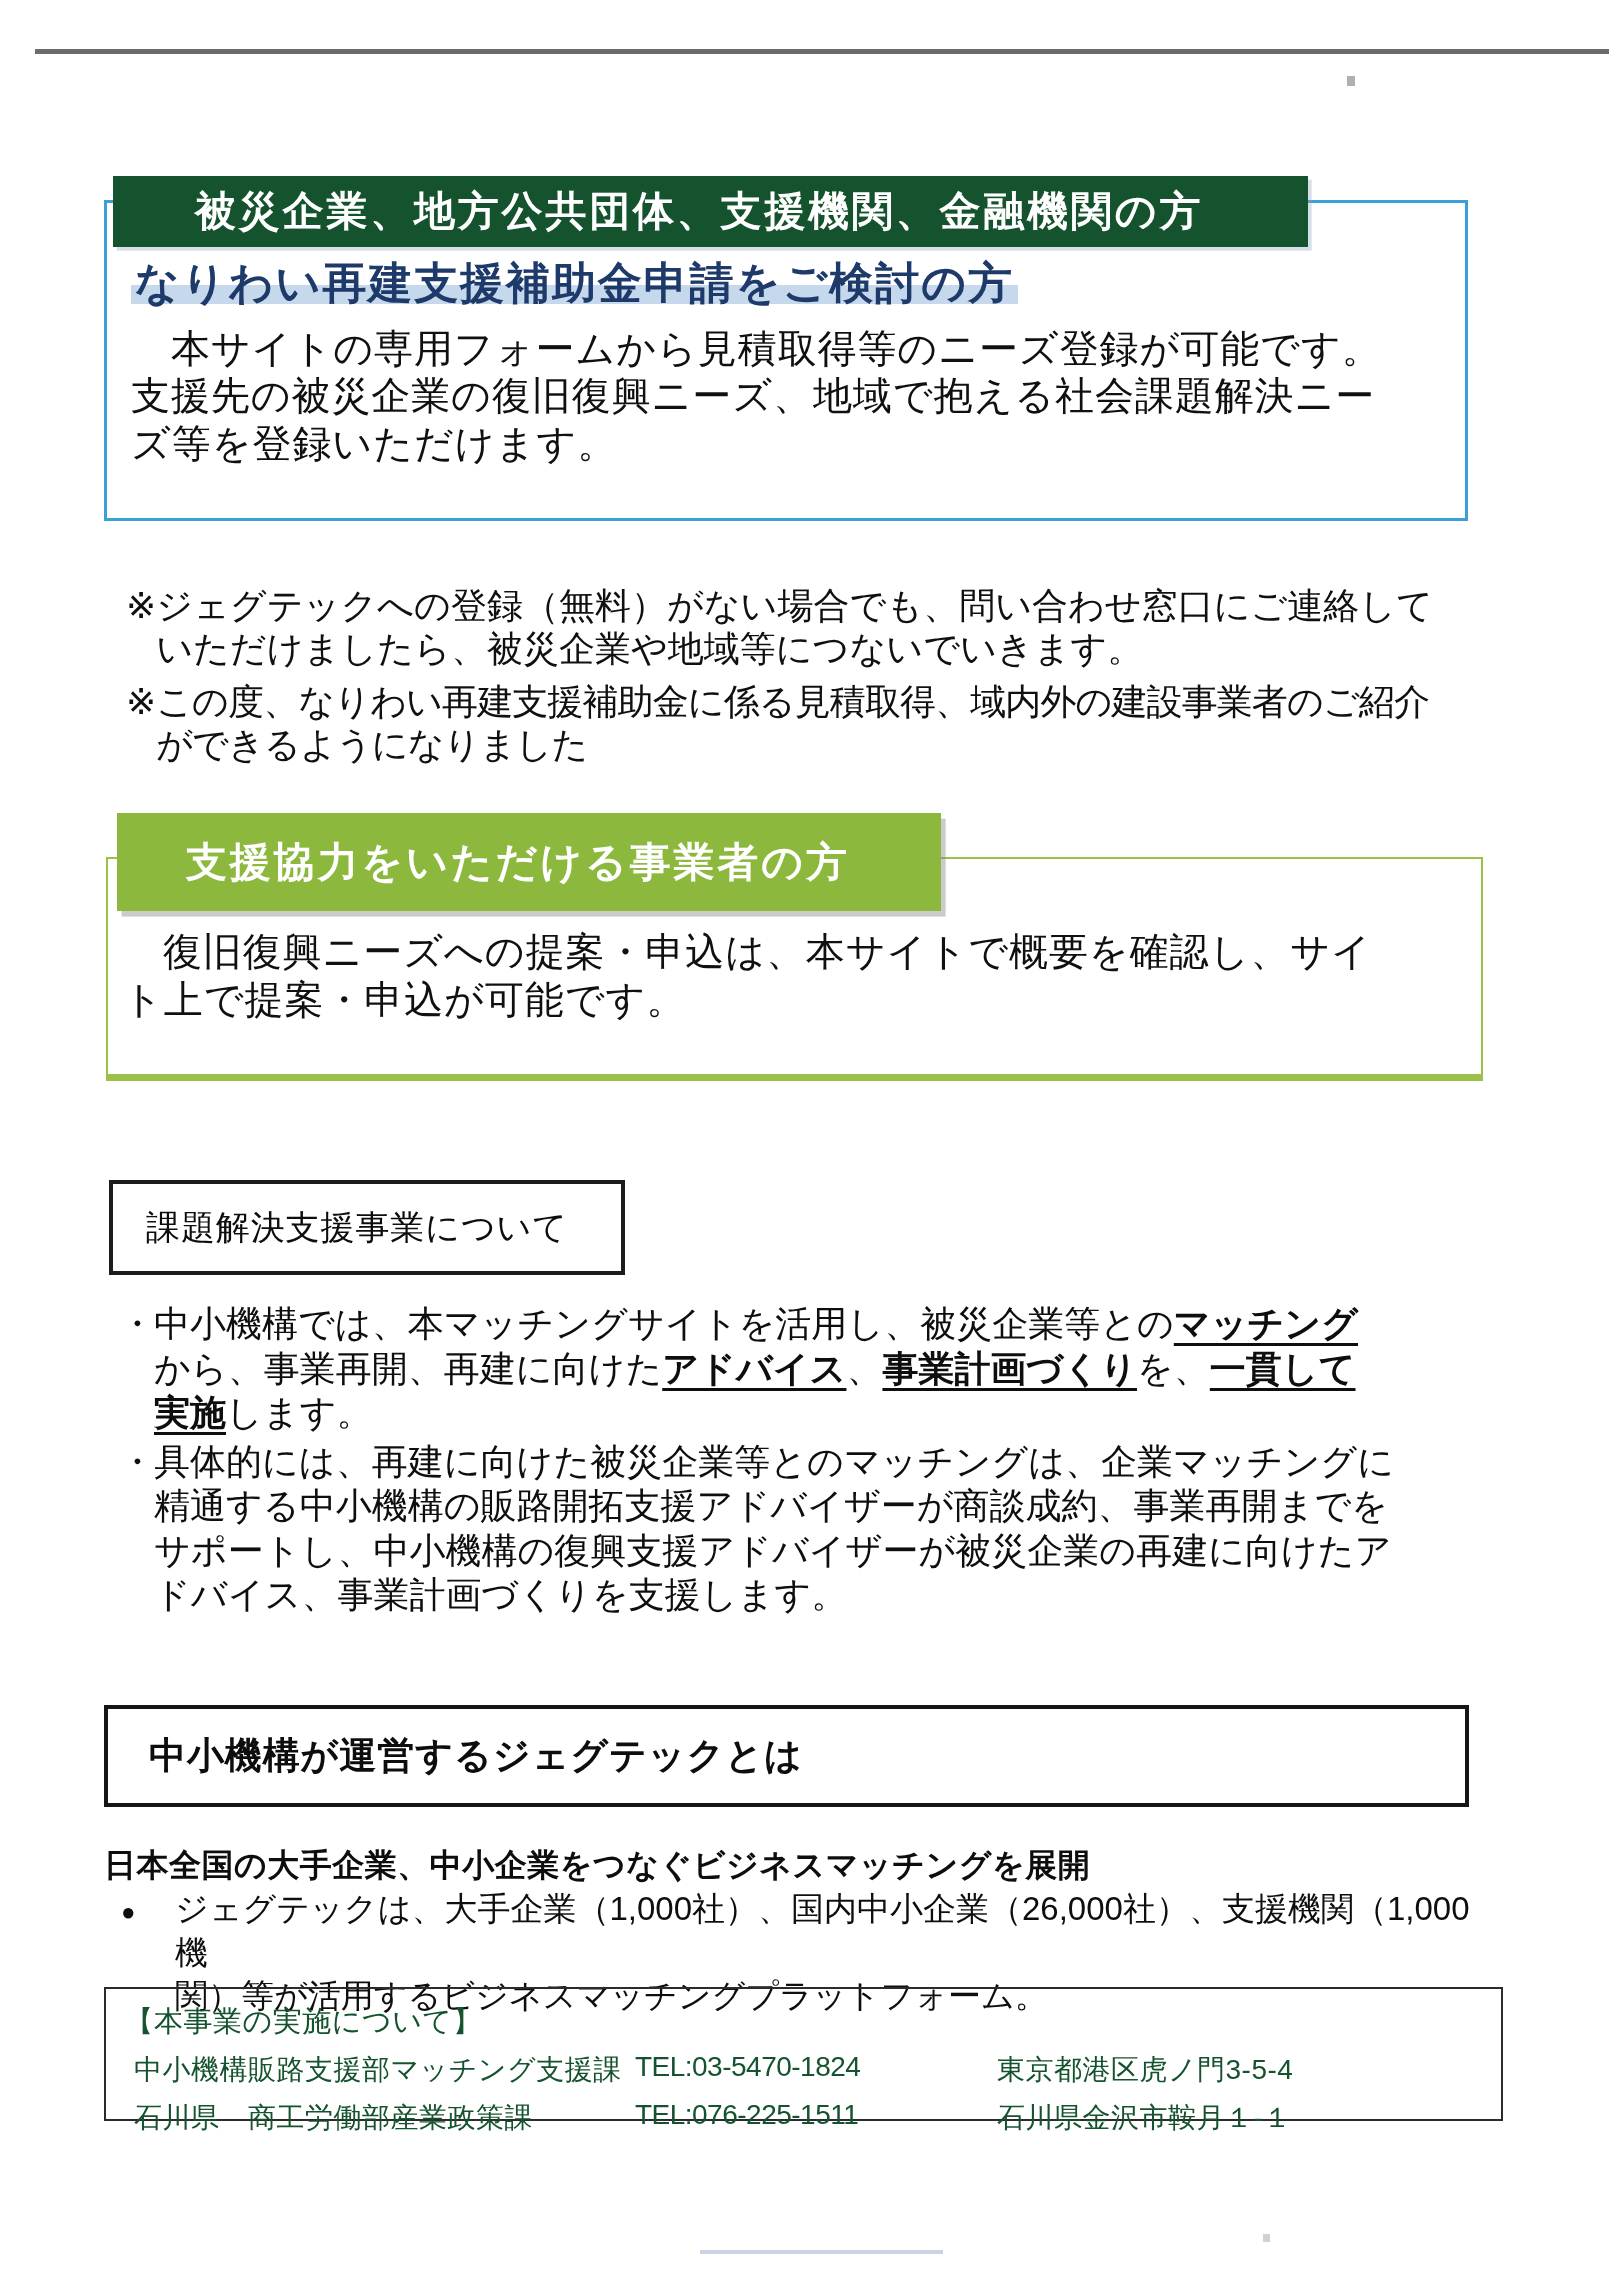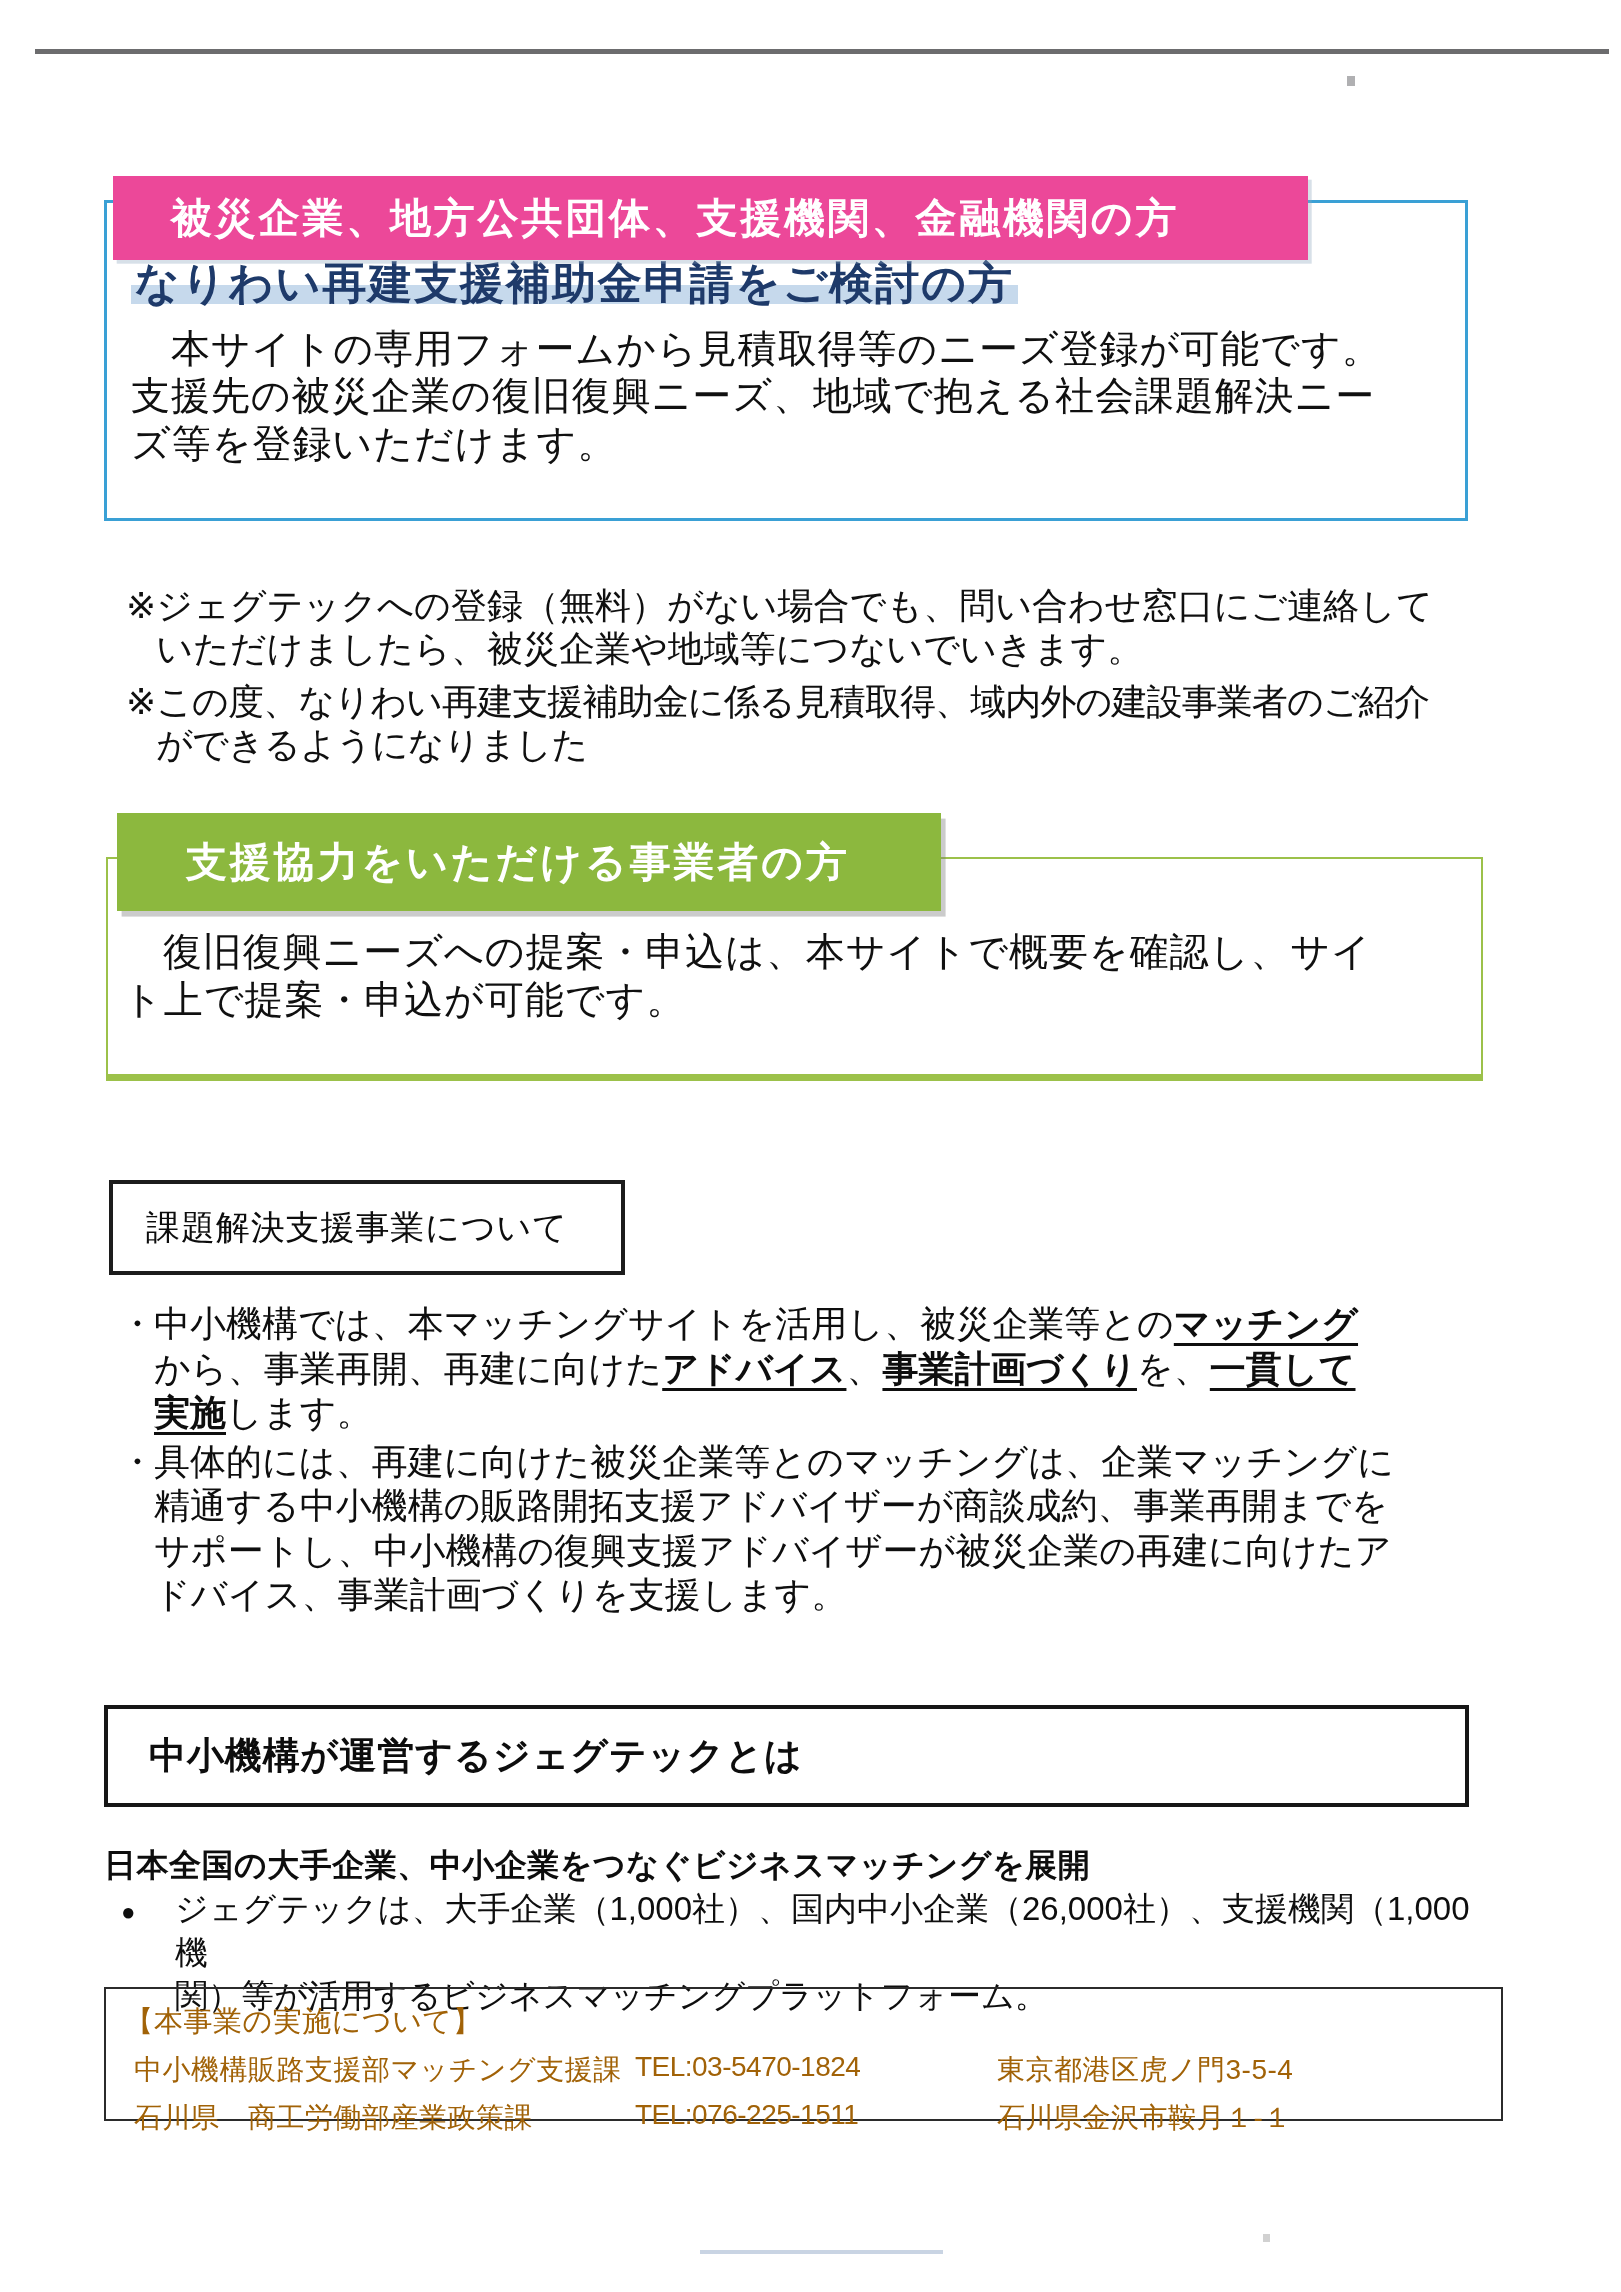--- a/index.html
+++ b/index.html
@@ -13,23 +13,23 @@
     overflow:hidden;
   }
   
   .scan-line-top{position:absolute;left:35px;top:49px;width:1574px;height:4.6px;background:#58585a;opacity:.88;}
   .speck1{position:absolute;left:1347px;top:76px;width:8.3px;height:10.2px;background:#8f8f92;opacity:.7;}
   .speck2{position:absolute;left:1263px;top:2234px;width:6.5px;height:8.3px;background:#bdbdbd;opacity:.7;}
   .scan-line-bottom{position:absolute;left:700px;top:2250px;width:243px;height:3.7px;background:#b7c6d9;opacity:.75;}
 
   
   .blue-banner{
-    position:absolute;left:113px;top:176px;width:1195px;height:84px;
-    background:#ec4899;z-index:3;
-    display:flex;align-items:center;padding-left:58px;box-sizing:border-box;
+    position:absolute;left:113px;top:176px;width:1195px;height:71px;
+    background:#14532d;z-index:3;
+    display:flex;align-items:center;padding-left:82px;box-sizing:border-box;
     font-weight:bold;font-size:41px;letter-spacing:2.8px;color:#ffffff;
     box-shadow:3.7px 3.7px 0 rgba(140,165,190,.35);
   }
   .blue-box{
     position:absolute;left:104px;top:200px;width:1364px;height:321px;
     border:3.7px solid #3AA0D5;box-sizing:border-box;z-index:2;
     padding:54px 26px 0 24px;
   }
   .doc-title{
     font-weight:bold;font-size:44px;letter-spacing:1.9px;color:#1E3A6A;
@@ -96,21 +96,21 @@
     font-weight:bold;font-size:32px;letter-spacing:0.5px;color:#0d0d0d;
   }
   .jg-bullet{position:absolute;left:121px;top:1887px;width:1373px;display:flex;color:#0e0e0e;}
   .jg-bullet-marker{flex:none;width:54px;font-size:24px;padding-top:11px;}
   .jg-bullet-text{font-size:33px;line-height:1.32;white-space:pre-line;}
 
   
   .contact-box{
     position:absolute;left:104px;top:1987px;width:1399px;height:134px;
     border:2.8px solid #2b2b2b;box-sizing:border-box;
-    padding:13px 0 0 18.6px;color:#a16207;
+    padding:13px 0 0 18.6px;color:#14532d;
   }
   .contact-heading{font-size:29px;letter-spacing:0.5px;}
   .contact-row{
     display:grid;grid-template-columns:501px 362px auto;
     font-size:28px;margin-top:9.3px;padding-left:9.3px;letter-spacing:0.5px;
   }
   .contact-tel{letter-spacing:-0.5px;}
 </style>
 </head>
 <body>

